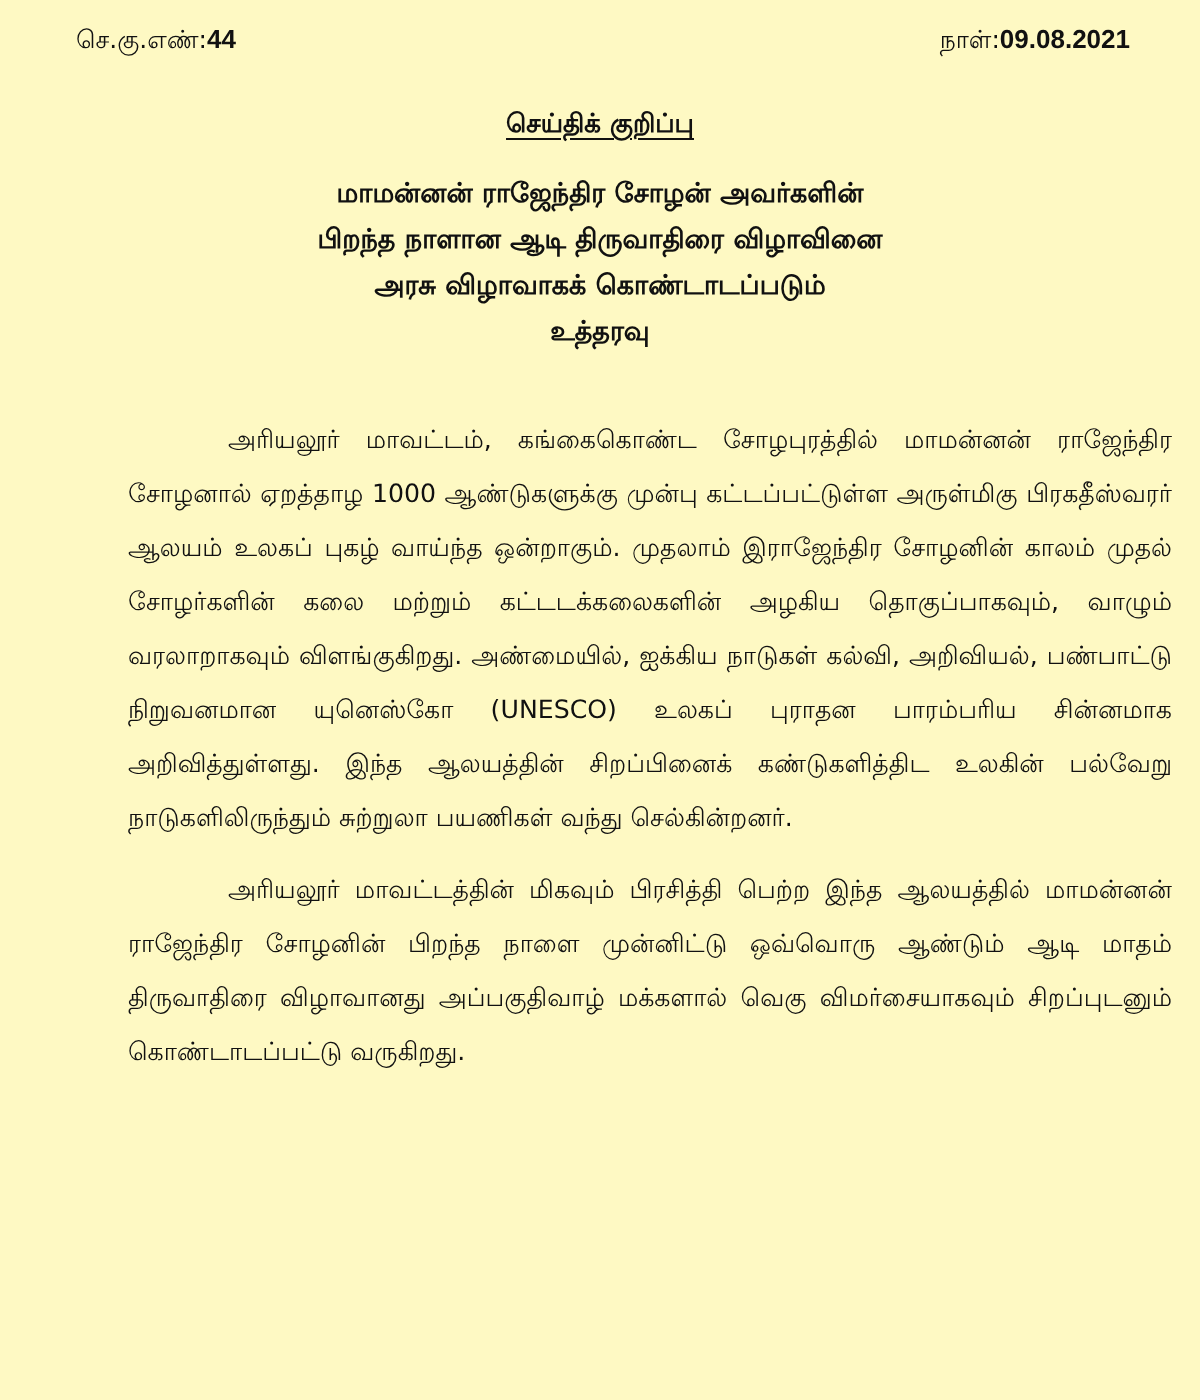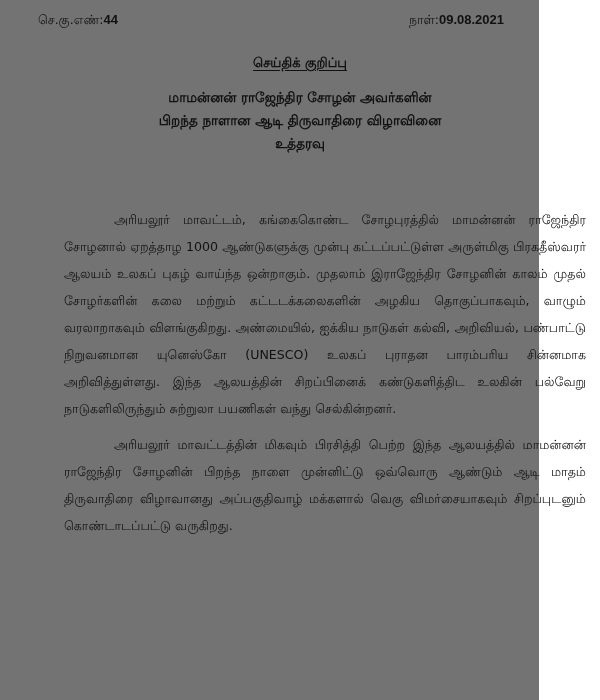--- a/index.html
+++ b/index.html
@@ -11,22 +11,22 @@
     width: 600px;
     height: 700px;
     overflow: hidden;
     position: relative;
     color: #111111;
     font-family: "DejaVu Sans", "Liberation Sans", sans-serif;
   }
   .page {
     position: absolute;
     left: 0; top: 0;
-    width: 539px; height: 700px;
-    background: #737373;
+    width: 600px; height: 700px;
+    background: #fef9c3;
   }
   .ref-no {
     position: absolute;
     left: 38px;
     top: 12px;
     font-size: 12.5px;
     font-weight: normal;
   }
   .ref-no .num, .date .num {
     font-family: "Liberation Sans", sans-serif;
@@ -98,20 +98,21 @@
     <span>நாள்:</span><span class="num">09.08.2021</span>
   </div>
 
   <div class="press-title">
     <span>செய்திக் குறிப்பு</span>
   </div>
 
   <div class="headline">
     <div>மாமன்னன் ராஜேந்திர சோழன் அவர்களின்</div>
     <div>பிறந்த நாளான ஆடி திருவாதிரை விழாவினை</div>
+    <div>அரசு விழாவாகக் கொண்டாடப்படும்</div>
     <div>உத்தரவு</div>
   </div>
 
   <div class="body-text">
     <p class="para">அரியலூர் மாவட்டம், கங்கைகொண்ட சோழபுரத்தில் மாமன்னன் ராஜேந்திர சோழனால் ஏறத்தாழ 1000 ஆண்டுகளுக்கு முன்பு கட்டப்பட்டுள்ள அருள்மிகு பிரகதீஸ்வரர் ஆலயம் உலகப் புகழ் வாய்ந்த ஒன்றாகும். முதலாம் இராஜேந்திர சோழனின் காலம் முதல் சோழர்களின் கலை மற்றும் கட்டடக்கலைகளின் அழகிய தொகுப்பாகவும், வாழும் வரலாறாகவும் விளங்குகிறது. அண்மையில், ஐக்கிய நாடுகள் கல்வி, அறிவியல், பண்பாட்டு நிறுவனமான யுனெஸ்கோ (UNESCO) உலகப் புராதன பாரம்பரிய சின்னமாக அறிவித்துள்ளது. இந்த ஆலயத்தின் சிறப்பினைக் கண்டுகளித்திட உலகின் பல்வேறு நாடுகளிலிருந்தும் சுற்றுலா பயணிகள் வந்து செல்கின்றனர்.</p>
     <p class="para">அரியலூர் மாவட்டத்தின் மிகவும் பிரசித்தி பெற்ற இந்த ஆலயத்தில் மாமன்னன் ராஜேந்திர சோழனின் பிறந்த நாளை முன்னிட்டு ஒவ்வொரு ஆண்டும் ஆடி மாதம் திருவாதிரை விழாவானது அப்பகுதிவாழ் மக்களால் வெகு விமர்சையாகவும் சிறப்புடனும் கொண்டாடப்பட்டு வருகிறது.</p>
   </div>
 
 </div>
 

